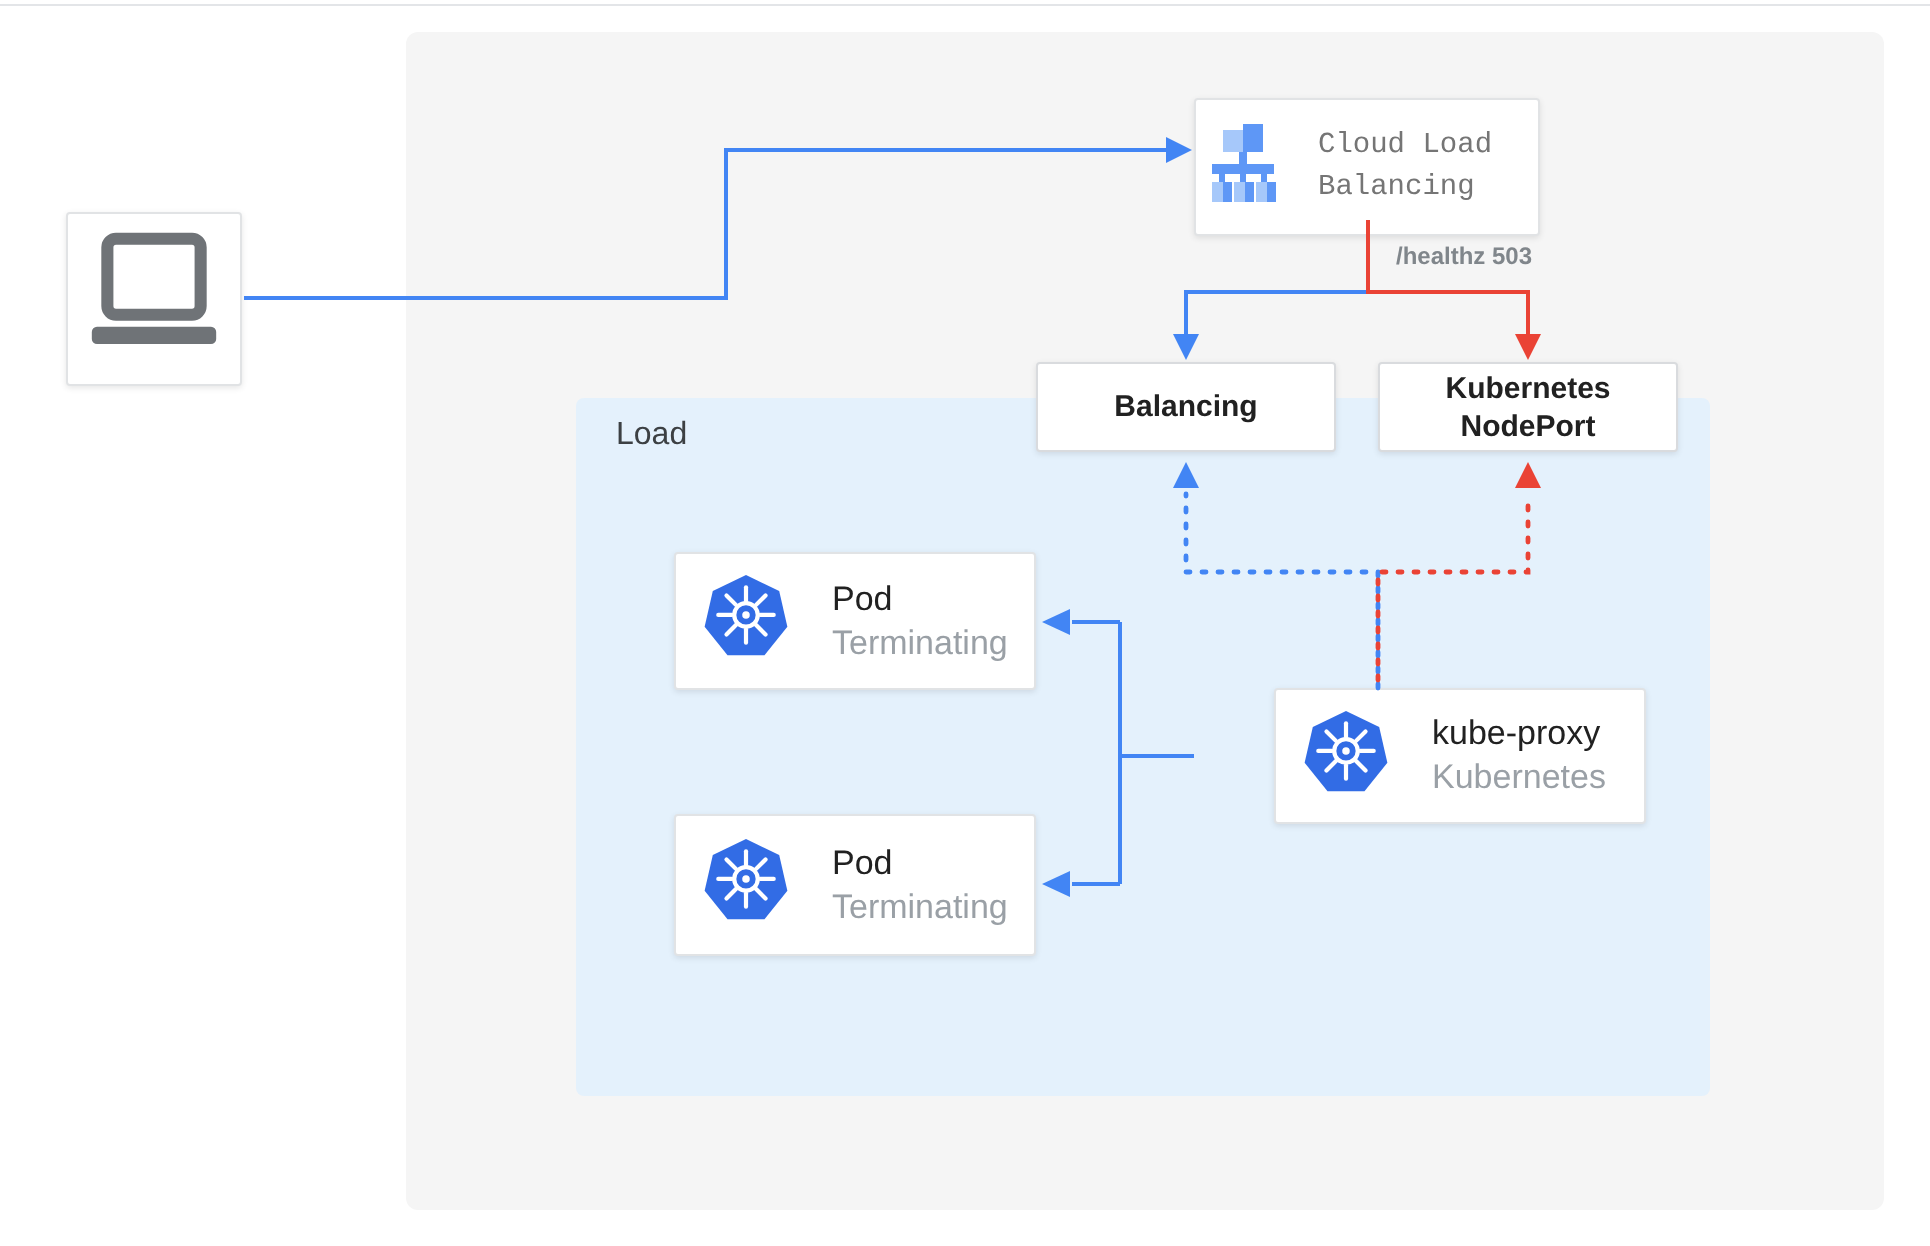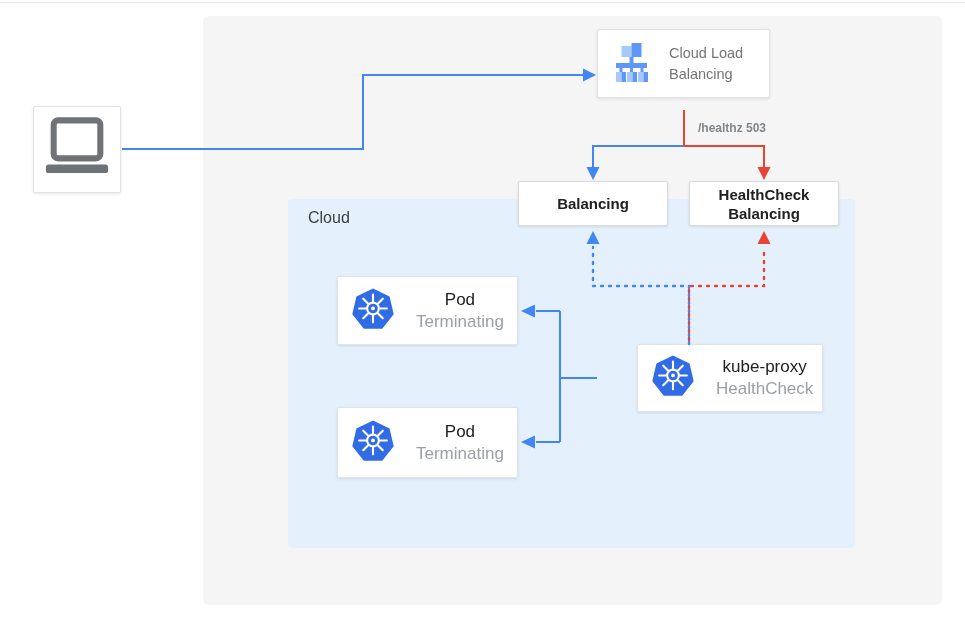--- a/index.html
+++ b/index.html
@@ -24,38 +24,38 @@
     position:absolute;left:20px;top:10px;
     font-size:16px;color:var(--nodes-label-text);
   }
   .card{
     position:absolute;box-sizing:border-box;background:#fff;
     border:1px solid var(--card-border);border-radius:2px;
     box-shadow:0 1px 3px rgba(0,0,0,.10);
     display:flex;align-items:center;
   }
   .client-card{left:33px;top:106px;width:88px;height:87px;justify-content:center;}
-  .clb-card{left:597px;top:29px;width:173px;height:69px;padding-left:13px;}
+  .clb-card{left:597px;top:49px;width:173px;height:69px;padding-left:3px;font-family:Liberation Mono, monospace;}
   .clb-card .clb-label{
     margin-left:14px;width:92px;
     font-size:14.5px;line-height:21px;color:var(--label-text);
   }
   .port-card{
     justify-content:center;text-align:center;
     font-size:15px;font-weight:bold;color:var(--title-text);
     line-height:19px;border-color:#d9dbde;
   }
   .nodeport-card{left:518px;top:181px;width:150px;height:45px;}
   .hc-card{left:689px;top:181px;width:150px;height:45px;}
   .hc-card .port-label{width:110px;margin:0 auto;}
   .entity-card{padding-left:14px;}
   .pod1-card{left:337px;top:276px;width:181px;height:69px;}
   .pod2-card{left:337px;top:407px;width:181px;height:71px;}
   .kproxy-card{left:597px;top:344px;width:186px;height:68px;margin-left:40px;}
-  .entity-text{margin-left:22px;text-align:center;}
+  .entity-text{margin-left:22px;}
   .entity-title{font-size:17px;color:var(--title-text);line-height:22px;}
   .entity-sub{font-size:17px;color:var(--muted-text);line-height:22px;}
   .healthz-label{
     position:absolute;left:698px;top:121px;
     font-size:12px;font-weight:bold;color:var(--healthz-text);
   }
   .edges-overlay{
     position:absolute;left:0;top:0;width:965px;height:623px;
     pointer-events:none;z-index:4;
   }
@@ -75,21 +75,21 @@
 </style>
 </head>
 <body>
 
 <div>
 
   <div class="top-divider"></div>
   <div class="panel"></div>
 
   <div class="nodes-group">
-    <div class="group-label">Cloud</div>
+    <div class="group-label">Load</div>
   </div>
 
   <div class="card client-card">
     <span>
       <svg width="76" height="64" viewBox="0 0 88 74">
         <rect class="laptop-stroke" x="17" y="5" width="54" height="44" rx="5" stroke-width="7"></rect>
         <rect class="laptop-fill" x="8" y="56" width="72" height="10" rx="3"></rect>
       </svg>
     </span>
   </div>
@@ -115,21 +115,21 @@
     <div class="clb-label">Cloud Load Balancing</div>
   </div>
 
   <div class="healthz-label">/healthz 503</div>
 
   <div class="card port-card nodeport-card">
     <span class="port-label">Balancing</span>
   </div>
 
   <div class="card port-card hc-card">
-    <span class="port-label">HealthCheck Balancing</span>
+    <span class="port-label">Kubernetes NodePort</span>
   </div>
 
   <div class="card entity-card pod1-card">
     <span>
       <svg width="42" height="42" viewBox="0 0 40 40">
         <polygon class="k8s-hept" points="20,0.5 35.8,8.1 39.7,25.1 28.8,38.7 11.2,38.7 0.3,25.1 4.2,8.1"></polygon>
         <circle class="k8s-wheel" cx="20" cy="19.5" r="5.6"></circle>
         <g class="k8s-wheel">
           <line x1="26.8" y1="19.5" x2="33.2" y2="19.5"></line>
           <line x1="24.8" y1="24.3" x2="29.3" y2="28.8"></line>
@@ -186,21 +186,21 @@
           <line x1="13.2" y1="19.5" x2="6.8" y2="19.5"></line>
           <line x1="15.2" y1="14.7" x2="10.7" y2="10.2"></line>
           <line x1="20" y1="12.7" x2="20" y2="6.3"></line>
           <line x1="24.8" y1="14.7" x2="29.3" y2="10.2"></line>
         </g>
         <circle class="k8s-hub" cx="20" cy="19.5" r="1.8"></circle>
       </svg>
     </span>
     <span class="entity-text">
       <div class="entity-title">kube-proxy</div>
-      <div class="entity-sub">HealthCheck</div>
+      <div class="entity-sub">Kubernetes</div>
     </span>
   </div>
 
   <svg class="edges-overlay" viewBox="0 0 965 623">
 
     <polyline class="edge edge-blue" points="122,149 363,149 363,75 585,75"></polyline>
     <polygon class="head-blue" points="596,75 583,68.5 583,81.5"></polygon>
 
     <polyline class="edge edge-red" points="684,110 684,146 764,146 764,168"></polyline>
     <polygon class="head-red" points="764,180 757.5,167 770.5,167"></polygon>

